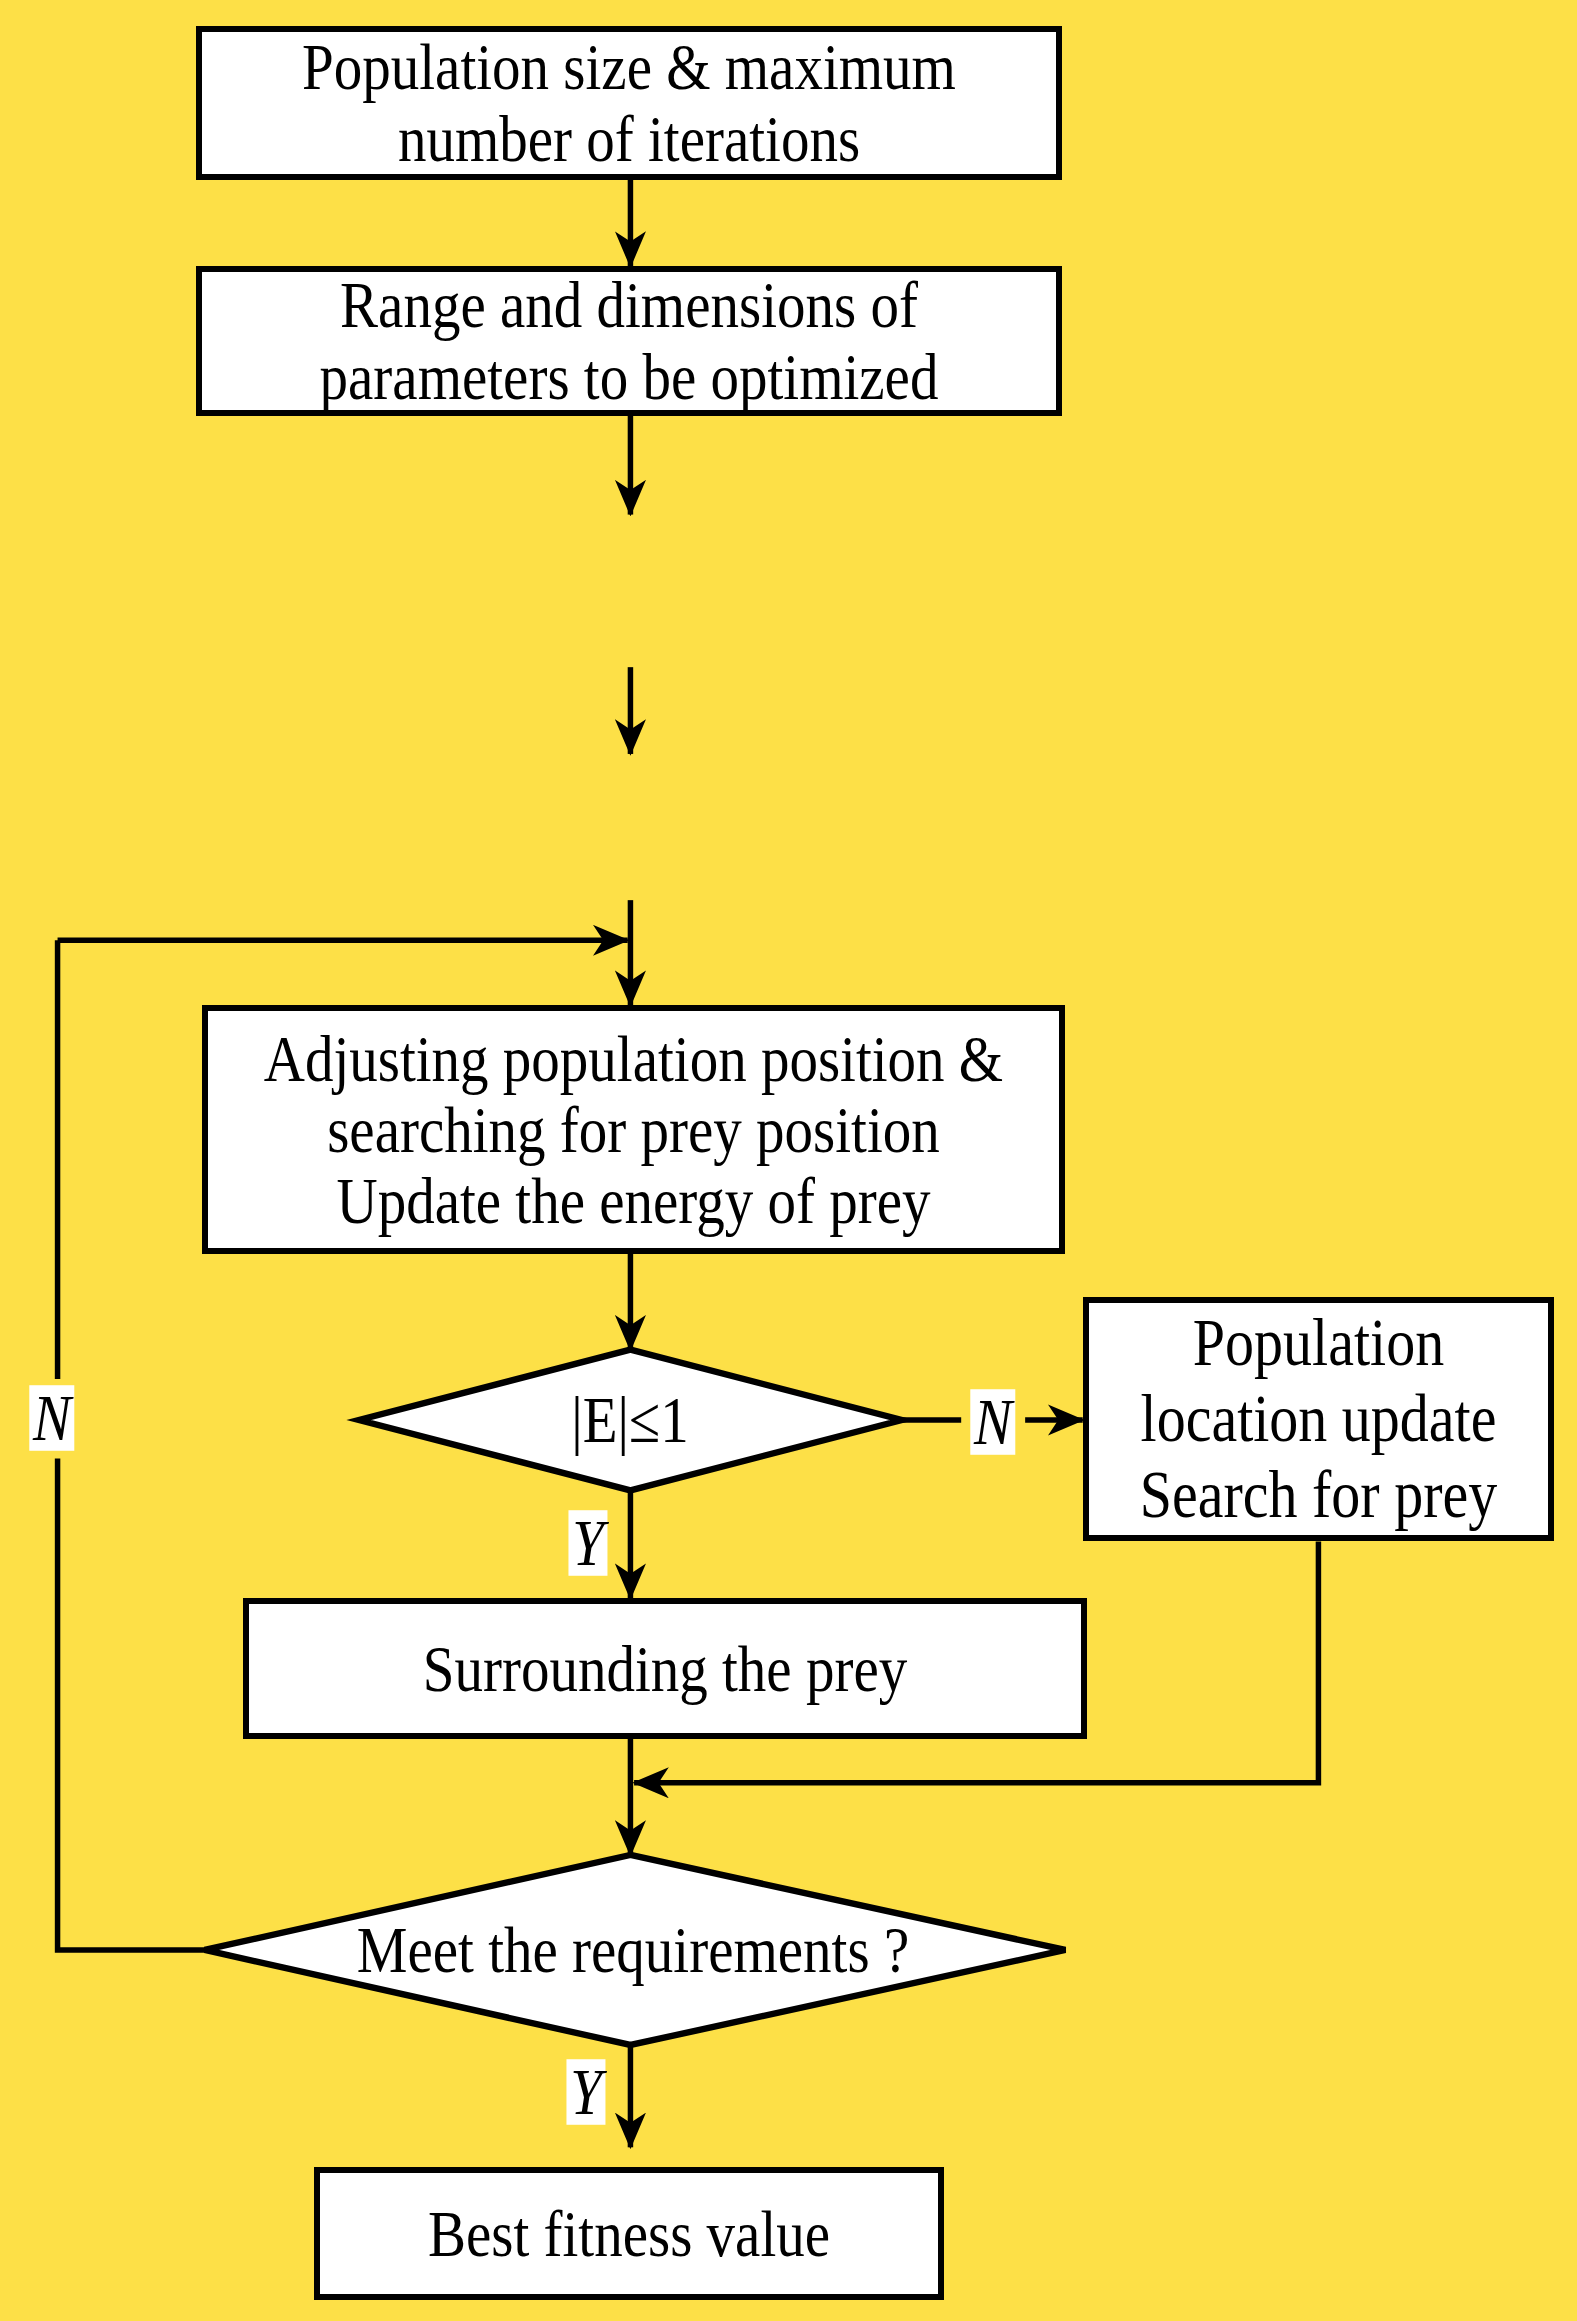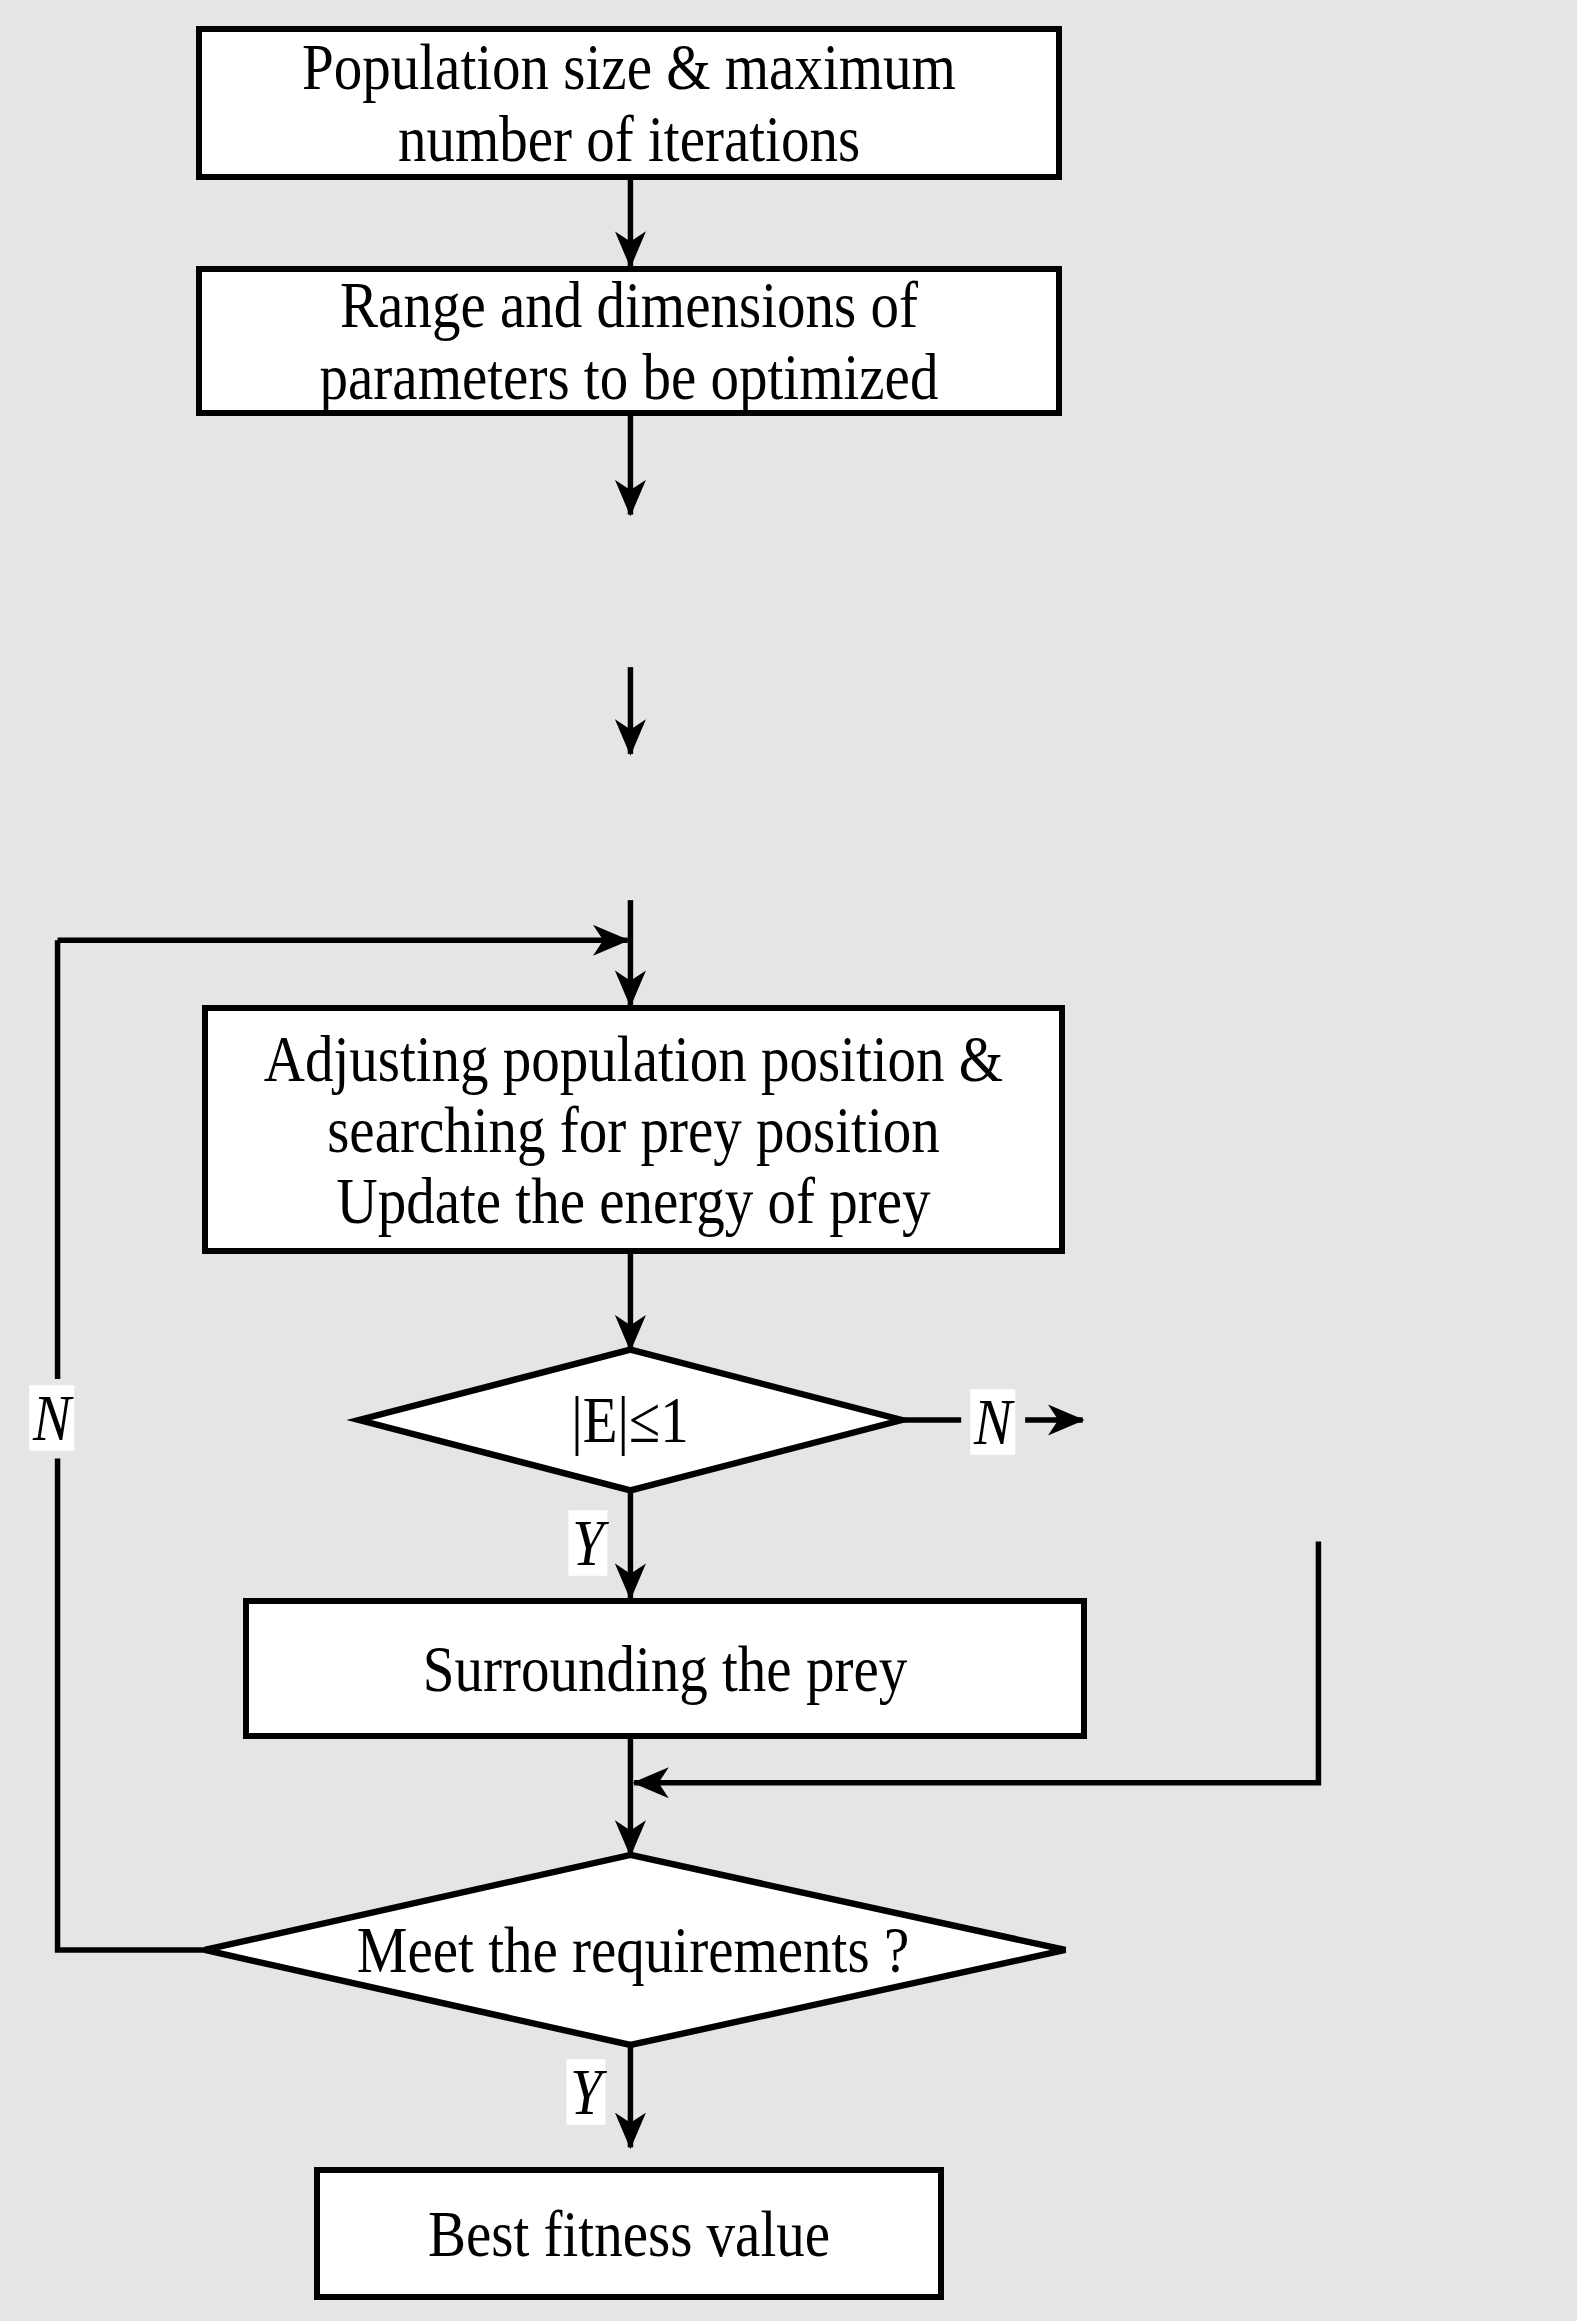--- a/index.html
+++ b/index.html
@@ -1,19 +1,19 @@
 <!DOCTYPE html>
 <html style="font-size:14.6px"><head>
 <meta charset="utf-8">
 <style>
   html,body{margin:0;padding:0;background:#ffffff;}
   .canvas{
     position:relative;
     width:1577px;height:2322px;
-    background:#e5e5e5;
+    background:#fde047;
     font-family:"Liberation Serif","DejaVu Serif",serif;
     color:#000;
     overflow:hidden;
   }
   .connectors{position:absolute;left:0;top:0;width:1577px;height:2322px;}
   .connectors path{stroke:#000;stroke-width:6;fill:none;}
   .connectors polygon.diamond{stroke:#000;stroke-width:7;fill:#ffffff;}
   .node{
     position:absolute;
     box-sizing:border-box;
@@ -90,20 +90,25 @@
 
 
   <div class="node" style="left:202px;top:1005px;width:863px;height:249px;">
     <div class="node-text">Adjusting population position &amp;
 searching for prey position
 Update the energy of prey</div>
   </div>
 
   <div class="diamond-text" style="left:630px;top:1420px;">|E|≤1</div>
 
+  <div class="node" style="left:1083px;top:1297px;width:471px;height:244px;">
+    <div class="node-text big">Population
+location update
+Search for prey</div>
+  </div>
 
   <div class="node" style="left:243px;top:1598px;width:844px;height:141px;align-items:center;">
     <div class="node-text">Surrounding the prey</div>
   </div>
 
   <div class="diamond-text" style="left:633px;top:1950px;">Meet the requirements ?</div>
 
   <div class="node" style="left:314px;top:2147px;width:630px;height:133px;margin-top:20px;">
     <div class="node-text">Best fitness value</div>
   </div>

